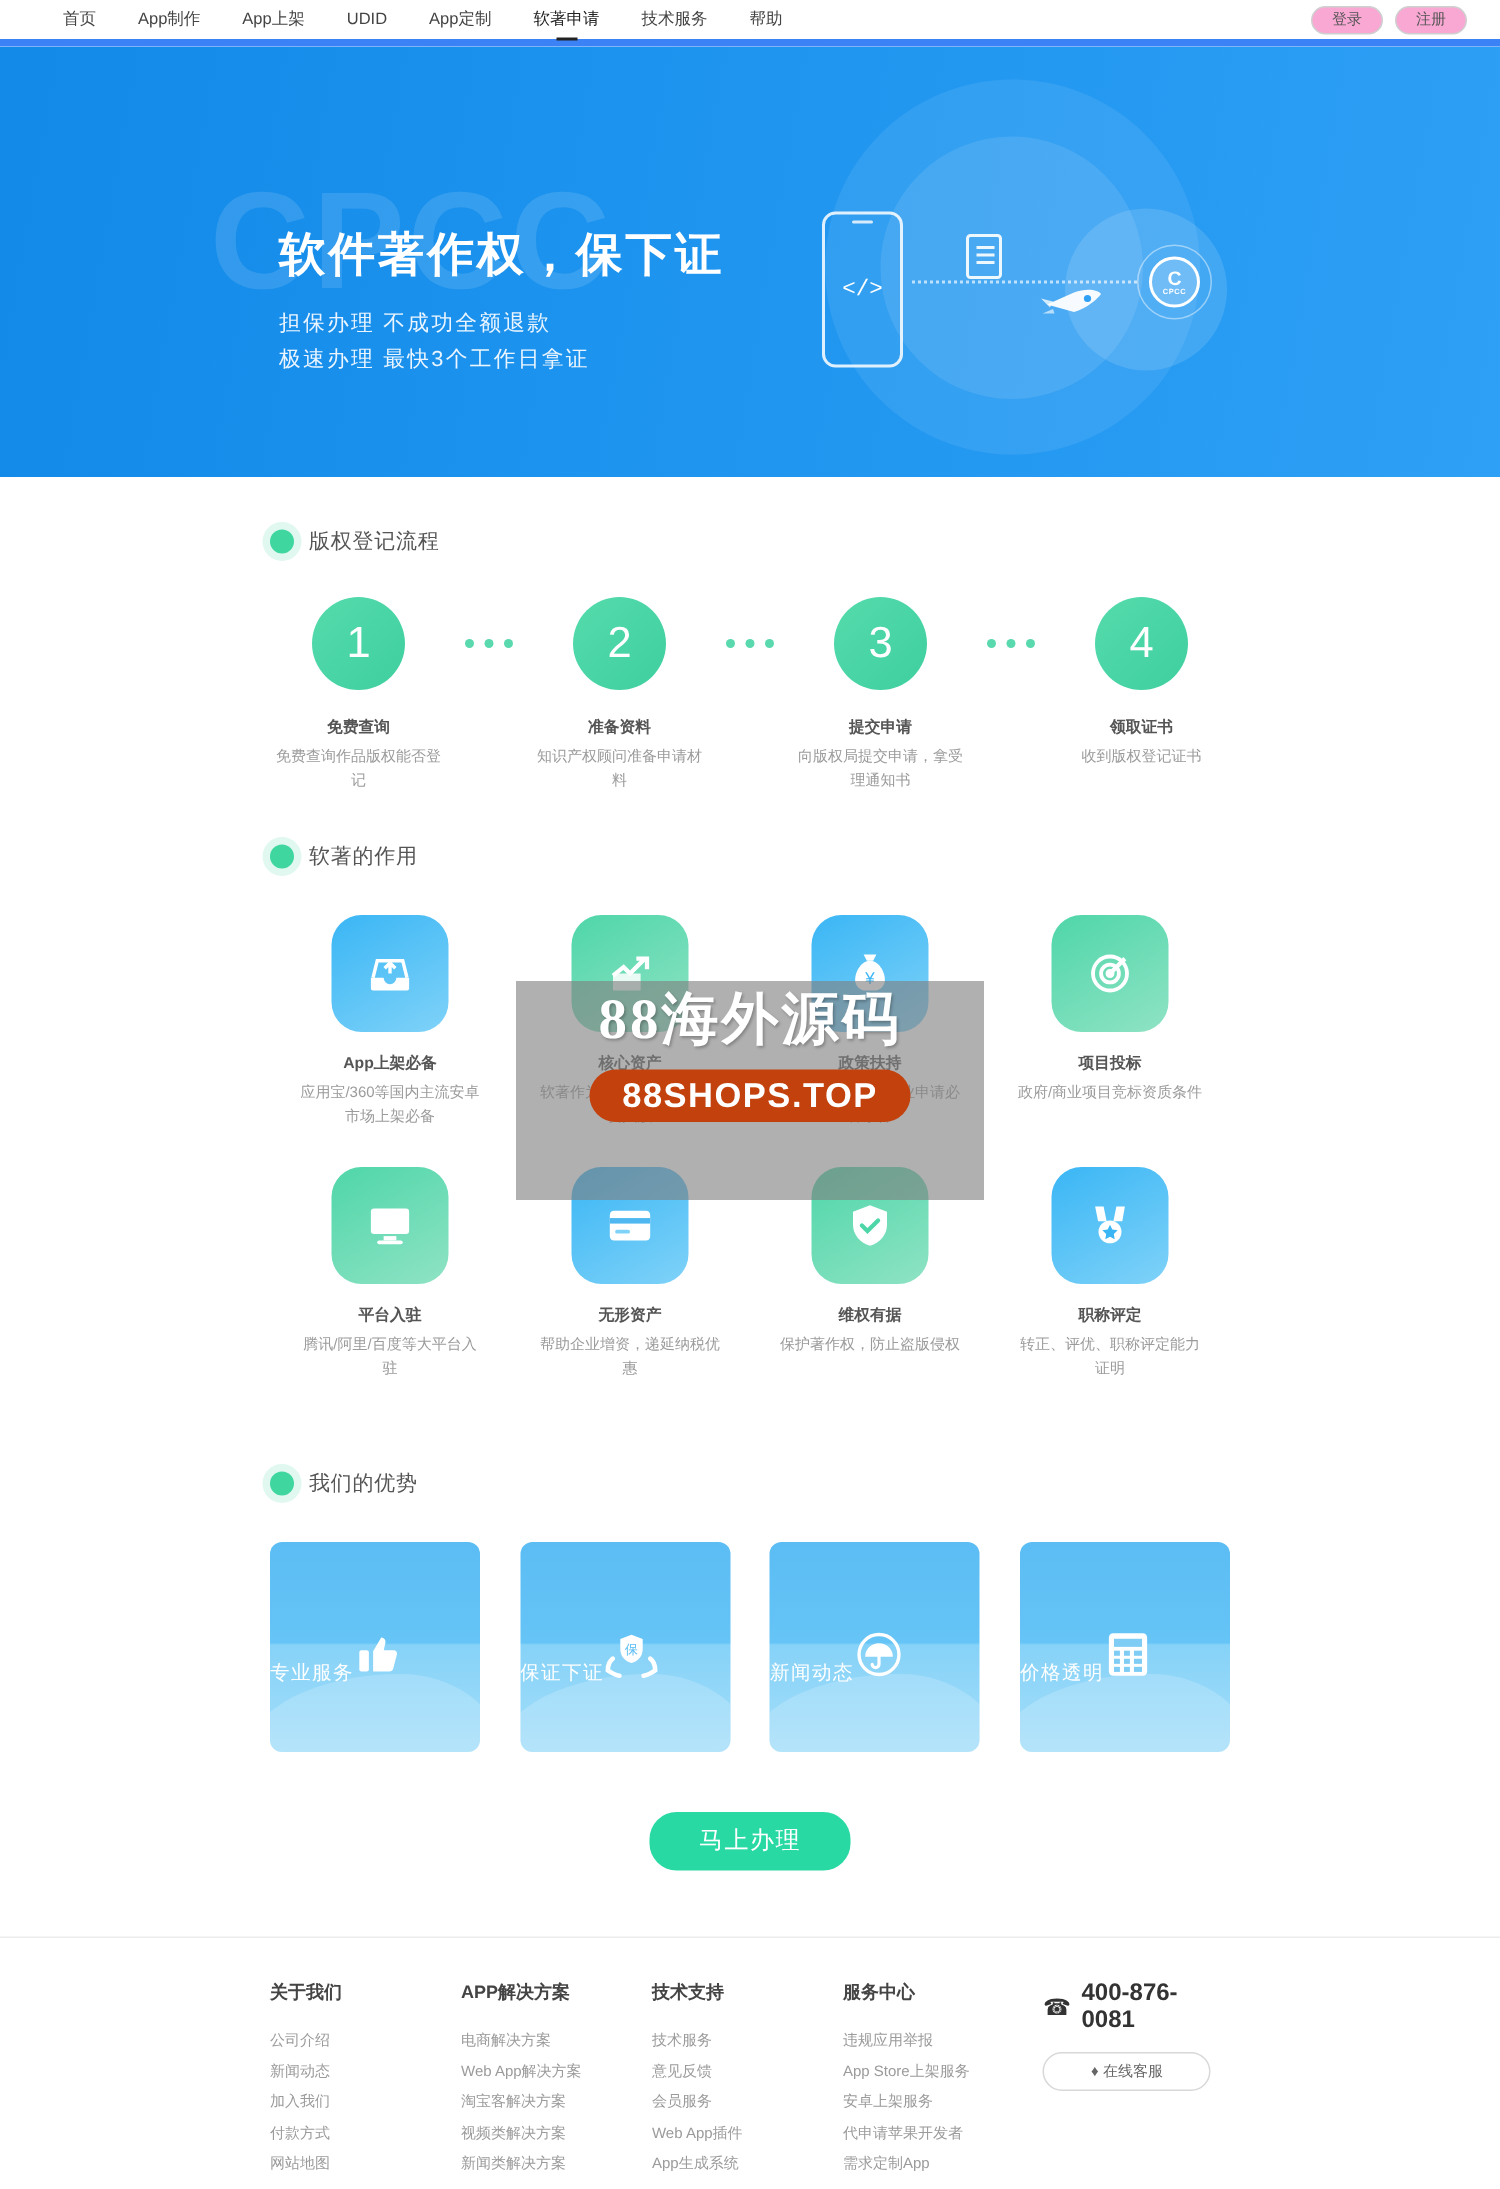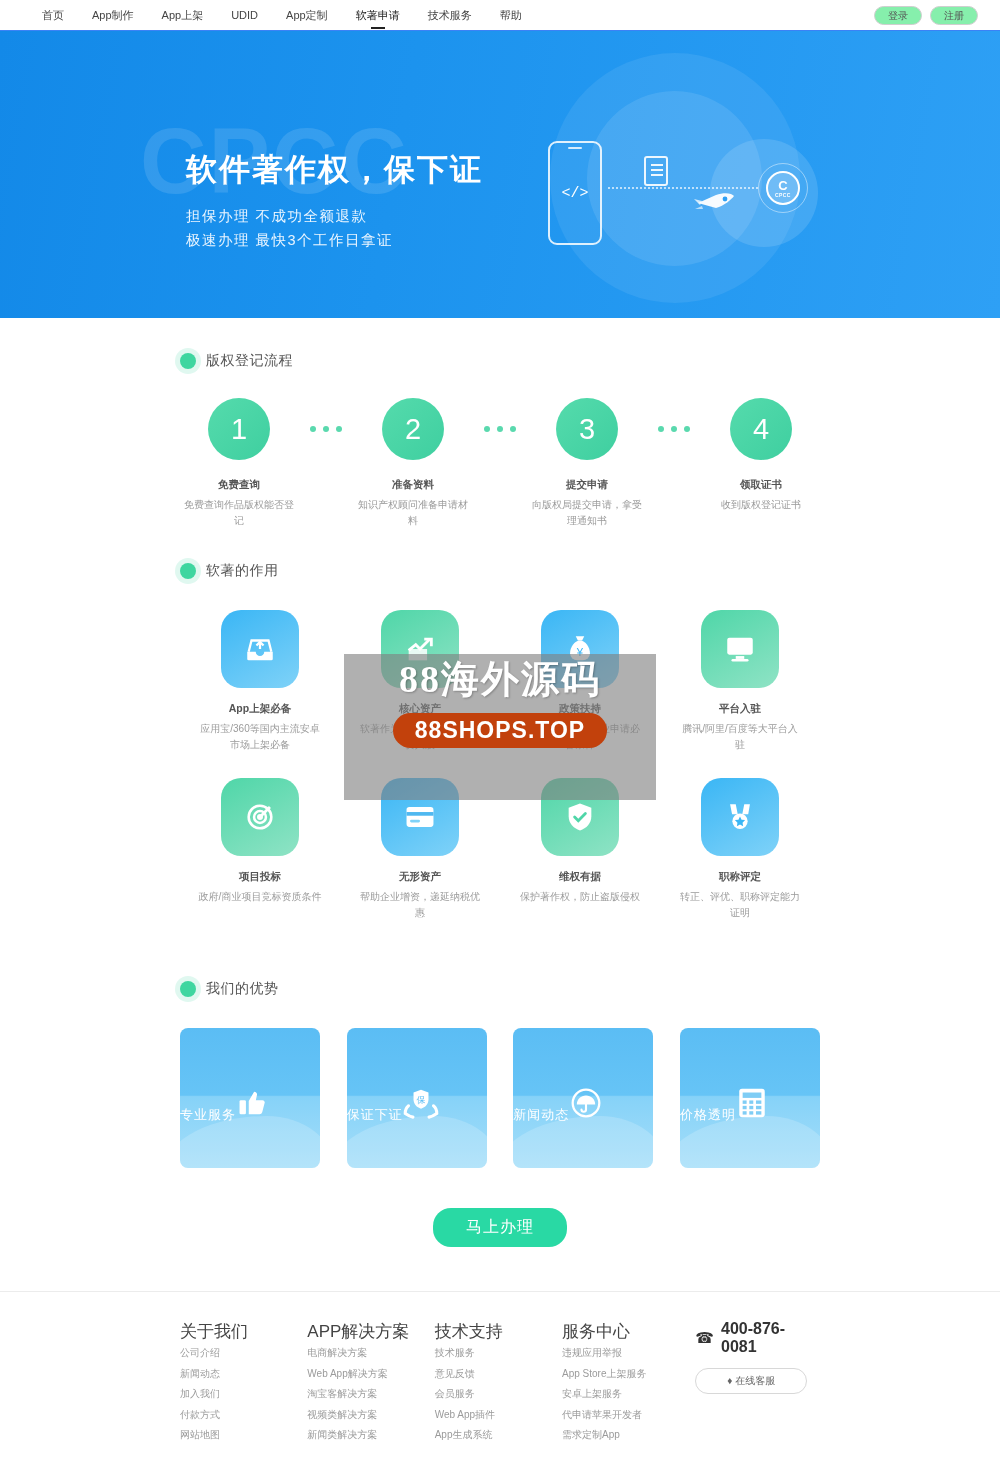--- a/index.html
+++ b/index.html
@@ -11,21 +11,21 @@
   }
   body { width: 1000px; height: 1459px; overflow: hidden; position: relative; }
 
   
   .topnav {
     height: 31px;
     background: #fff;
     display: flex;
     align-items: center;
     padding: 0 22px 0 28px;
-    border-bottom: 1px solid #3b82f6;
+    border-bottom: 5px solid #3b82f6;
     position: relative;
     z-index: 5;
   }
   .nav-items { display: flex; align-items: center; gap: 0; }
   .nav-item {
     font-size: 11px;
     color: #444;
     padding: 0 14px;
     line-height: 31px;
     position: relative;
@@ -41,21 +41,21 @@
     width: 14px; height: 2px;
     background: #222;
   }
   .nav-right { margin-left: auto; display: flex; gap: 8px; }
   .nav-btn {
     font-size: 10px;
     color: #555;
     border: 1px solid #cfcfcf;
     border-radius: 11px;
     padding: 3px 13px;
-    background: #86efac;
+    background: #f9a8d4;
     cursor: pointer;
     line-height: 1.1;
   }
 
   
   .hero {
     height: 287px;
     background: linear-gradient(100deg, #1389e8 0%, #1c93ee 40%, #2ea0f5 100%);
     position: relative;
     overflow: hidden;
@@ -206,21 +206,21 @@
   }
 
   
   .footer {
     border-top: 1px solid #ececec;
     background:#fff;
     padding-top: 28px;
   }
   .f-wrap { width: 640px; margin:0 auto; display:flex; }
   .f-col { width: 128px; }
-  .f-head { font-size: 17px; font-weight:normal; color:#444; }
+  .f-head { font-size: 12px; font-weight:bold; color:#444; margin-bottom: 14px; }
   .f-link { font-size: 10px; color:#9b9b9b; line-height: 2.05; cursor:pointer; display:block;}
   .f-contact { margin-left: 6px; }
   .f-phone { font-size: 16px; font-weight:bold; color:#333; display:flex; align-items:center; gap:7px;}
   .f-phone .tel-ico { font-size: 15px; }
   .f-kf {
     margin-top: 12px; border:1px solid #d8d8d8; border-radius: 14px;
     font-size:10px; color:#666; padding: 5px 0; width: 112px; text-align:center;
     cursor:pointer;
   }
   .copyright {
@@ -387,41 +387,41 @@
           <path d="M12 6c4 0 7 5 7 9a5 5 0 01-5 5h-4a5 5 0 01-5-5c0-4 3-9 7-9z" fill="#fff"></path>
           <text x="12" y="17" font-size="8" text-anchor="middle" fill="#3ab6f5" font-family="Liberation Sans">¥</text>
         </svg>
       </div>
       <div class="feat-name">政策扶持</div>
       <div class="feat-desc">高新企业及软件企业申请必备条件</div>
     </div>
 
     <div class="feat">
       <div class="feat-ico g-green">
-        <svg width="34" height="34" viewBox="0 0 24 24">
-          <rect x="3" y="4" width="18" height="12" rx="1.5" fill="#fff"></rect>
-          <rect x="9" y="17" width="6" height="2" fill="#fff"></rect>
-          <rect x="6" y="19" width="12" height="1.8" rx="0.9" fill="#fff"></rect>
-        </svg>
-      </div>
-      <div class="feat-name">平台入驻</div>
-      <div class="feat-desc">腾讯/阿里/百度等大平台入驻</div>
-    </div>
-
-    <div class="feat">
-      <div class="feat-ico g-green">
         <svg width="34" height="34" viewBox="0 0 24 24" fill="none" stroke="#fff" stroke-width="1.8">
           <circle cx="12" cy="12" r="8"></circle>
           <circle cx="12" cy="12" r="4.2"></circle>
           <circle cx="12" cy="12" r="1.2" fill="#fff"></circle>
           <path d="M12 12L19 5" stroke-width="2"></path>
         </svg>
       </div>
       <div class="feat-name">项目投标</div>
       <div class="feat-desc">政府/商业项目竞标资质条件</div>
+    </div>
+
+    <div class="feat">
+      <div class="feat-ico g-green">
+        <svg width="34" height="34" viewBox="0 0 24 24">
+          <rect x="3" y="4" width="18" height="12" rx="1.5" fill="#fff"></rect>
+          <rect x="9" y="17" width="6" height="2" fill="#fff"></rect>
+          <rect x="6" y="19" width="12" height="1.8" rx="0.9" fill="#fff"></rect>
+        </svg>
+      </div>
+      <div class="feat-name">平台入驻</div>
+      <div class="feat-desc">腾讯/阿里/百度等大平台入驻</div>
     </div>
 
     <div class="feat">
       <div class="feat-ico g-blue">
         <svg width="34" height="34" viewBox="0 0 24 24">
           <rect x="2.5" y="5" width="19" height="14" rx="2" fill="#fff"></rect>
           <rect x="2.5" y="8.5" width="19" height="2.6" fill="#4fb8f0"></rect>
           <rect x="5" y="14" width="7" height="1.8" rx=".9" fill="#7fd2f8"></rect>
         </svg>
       </div>

